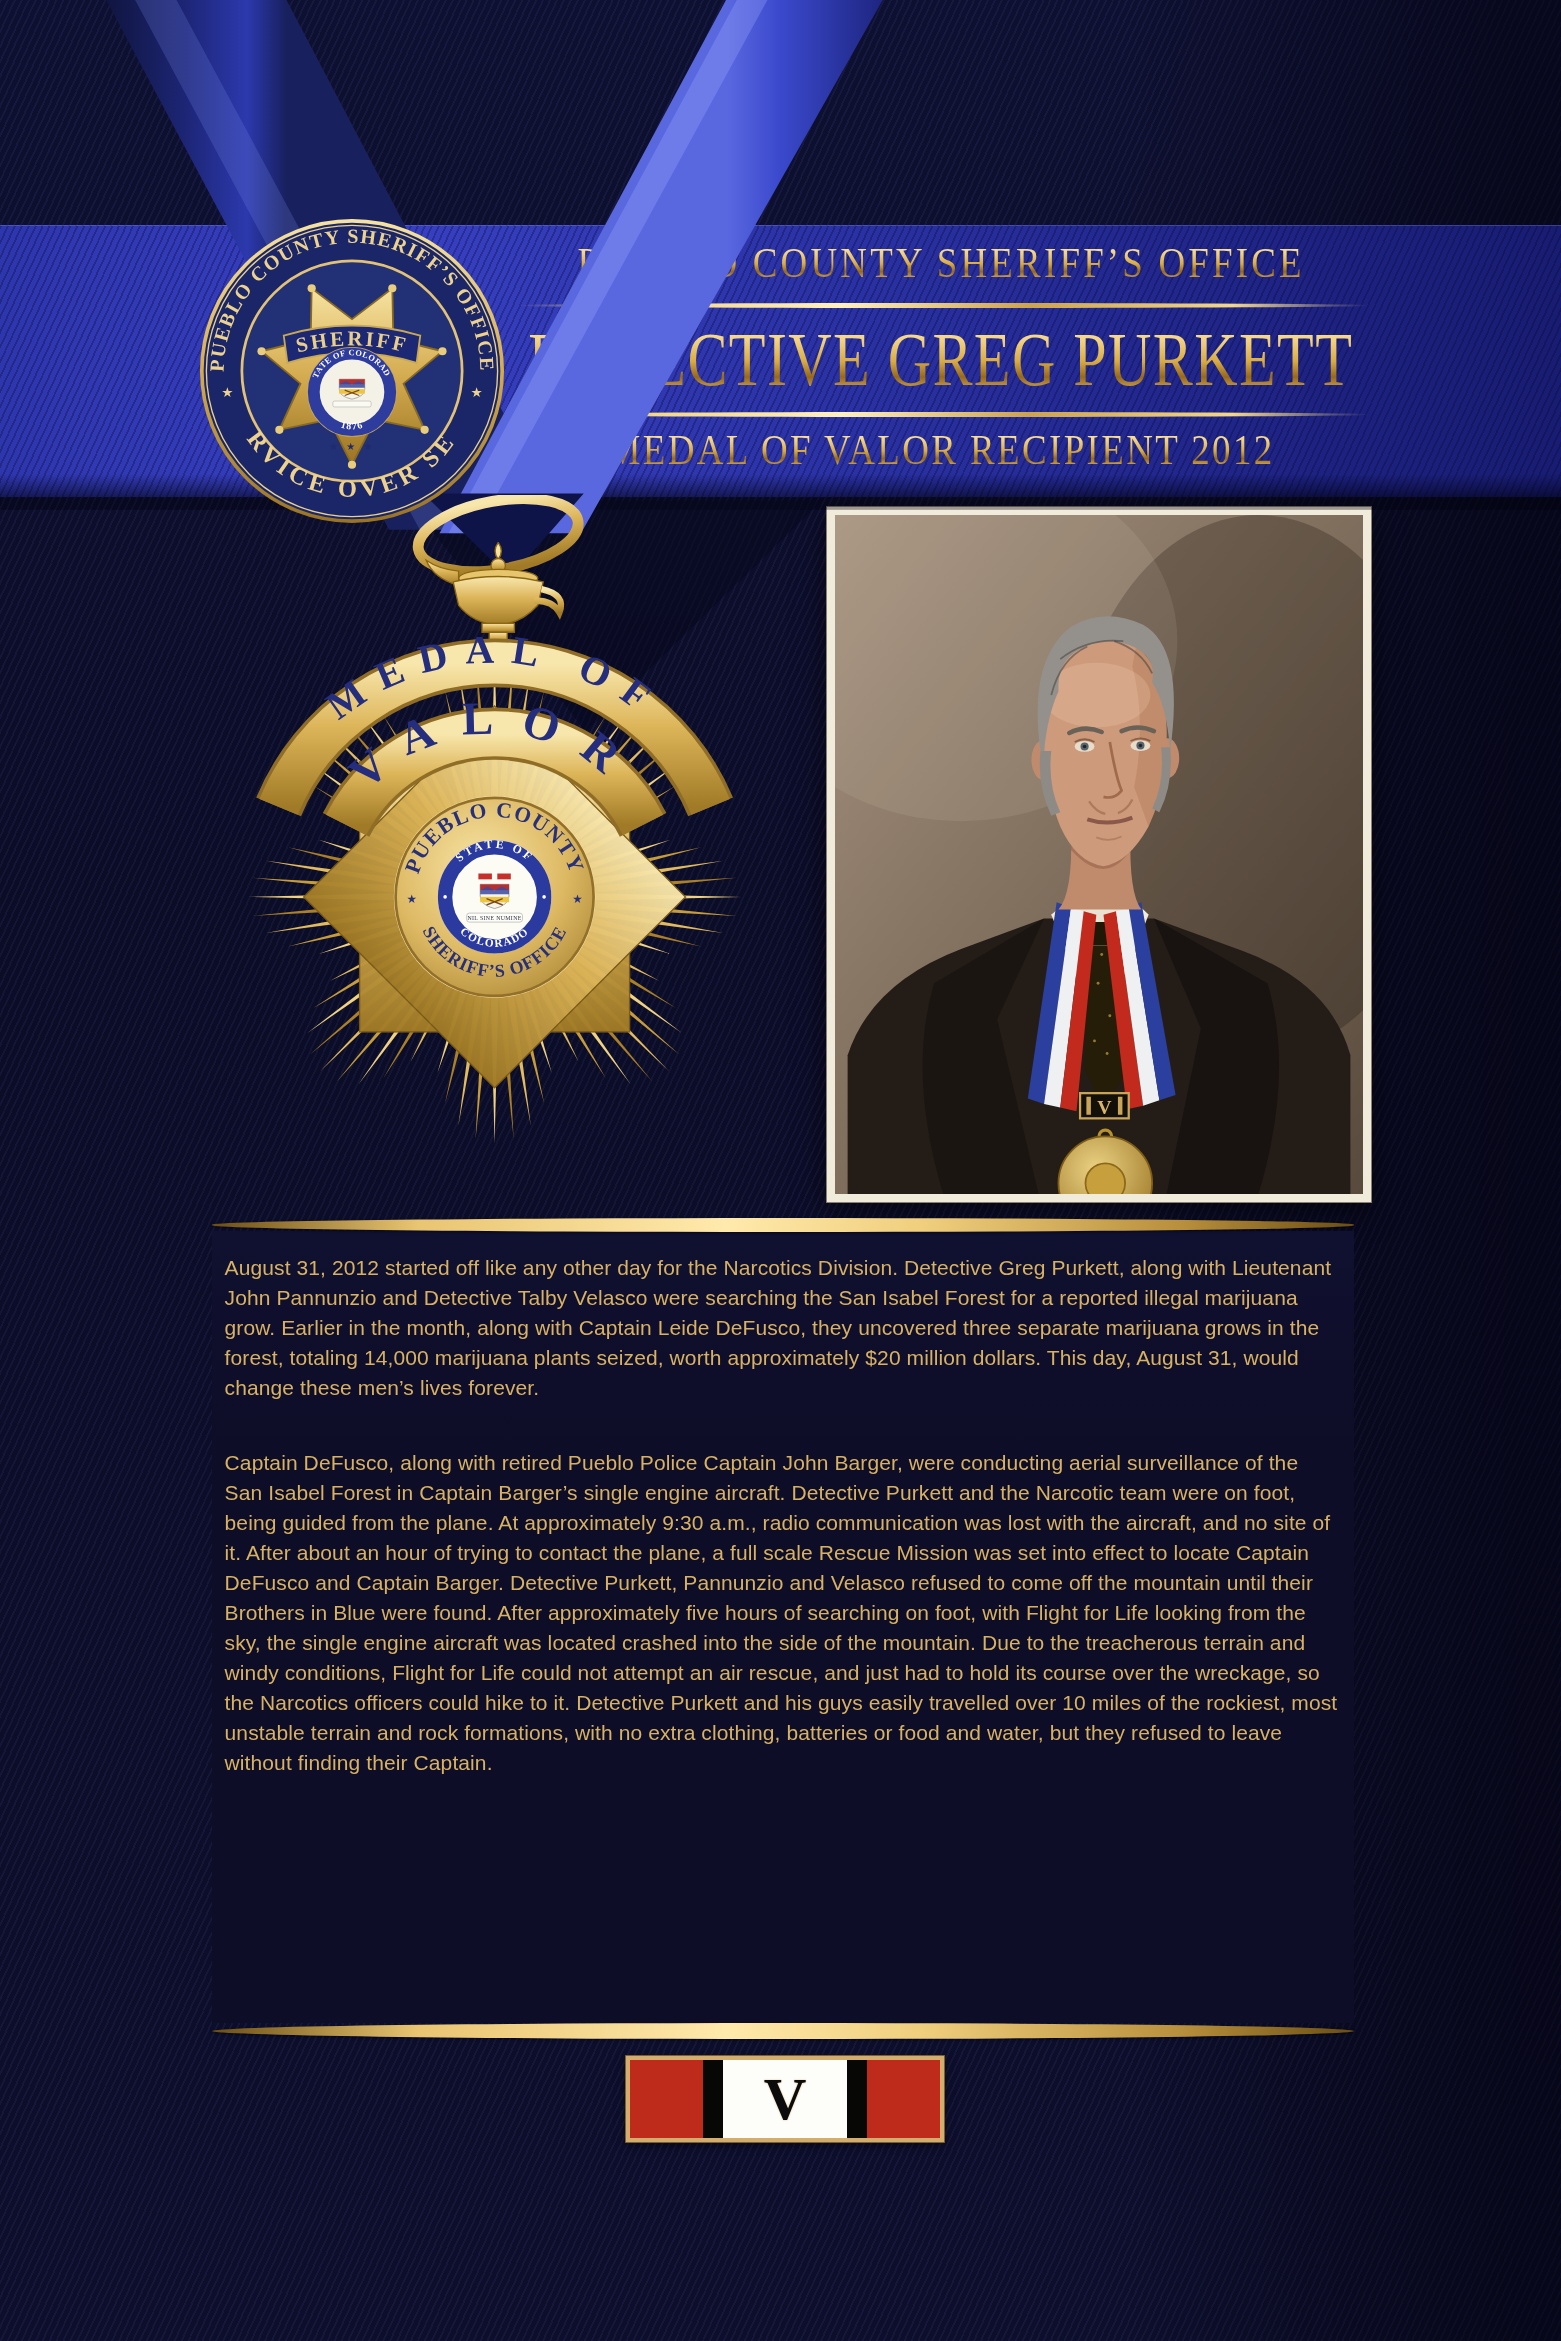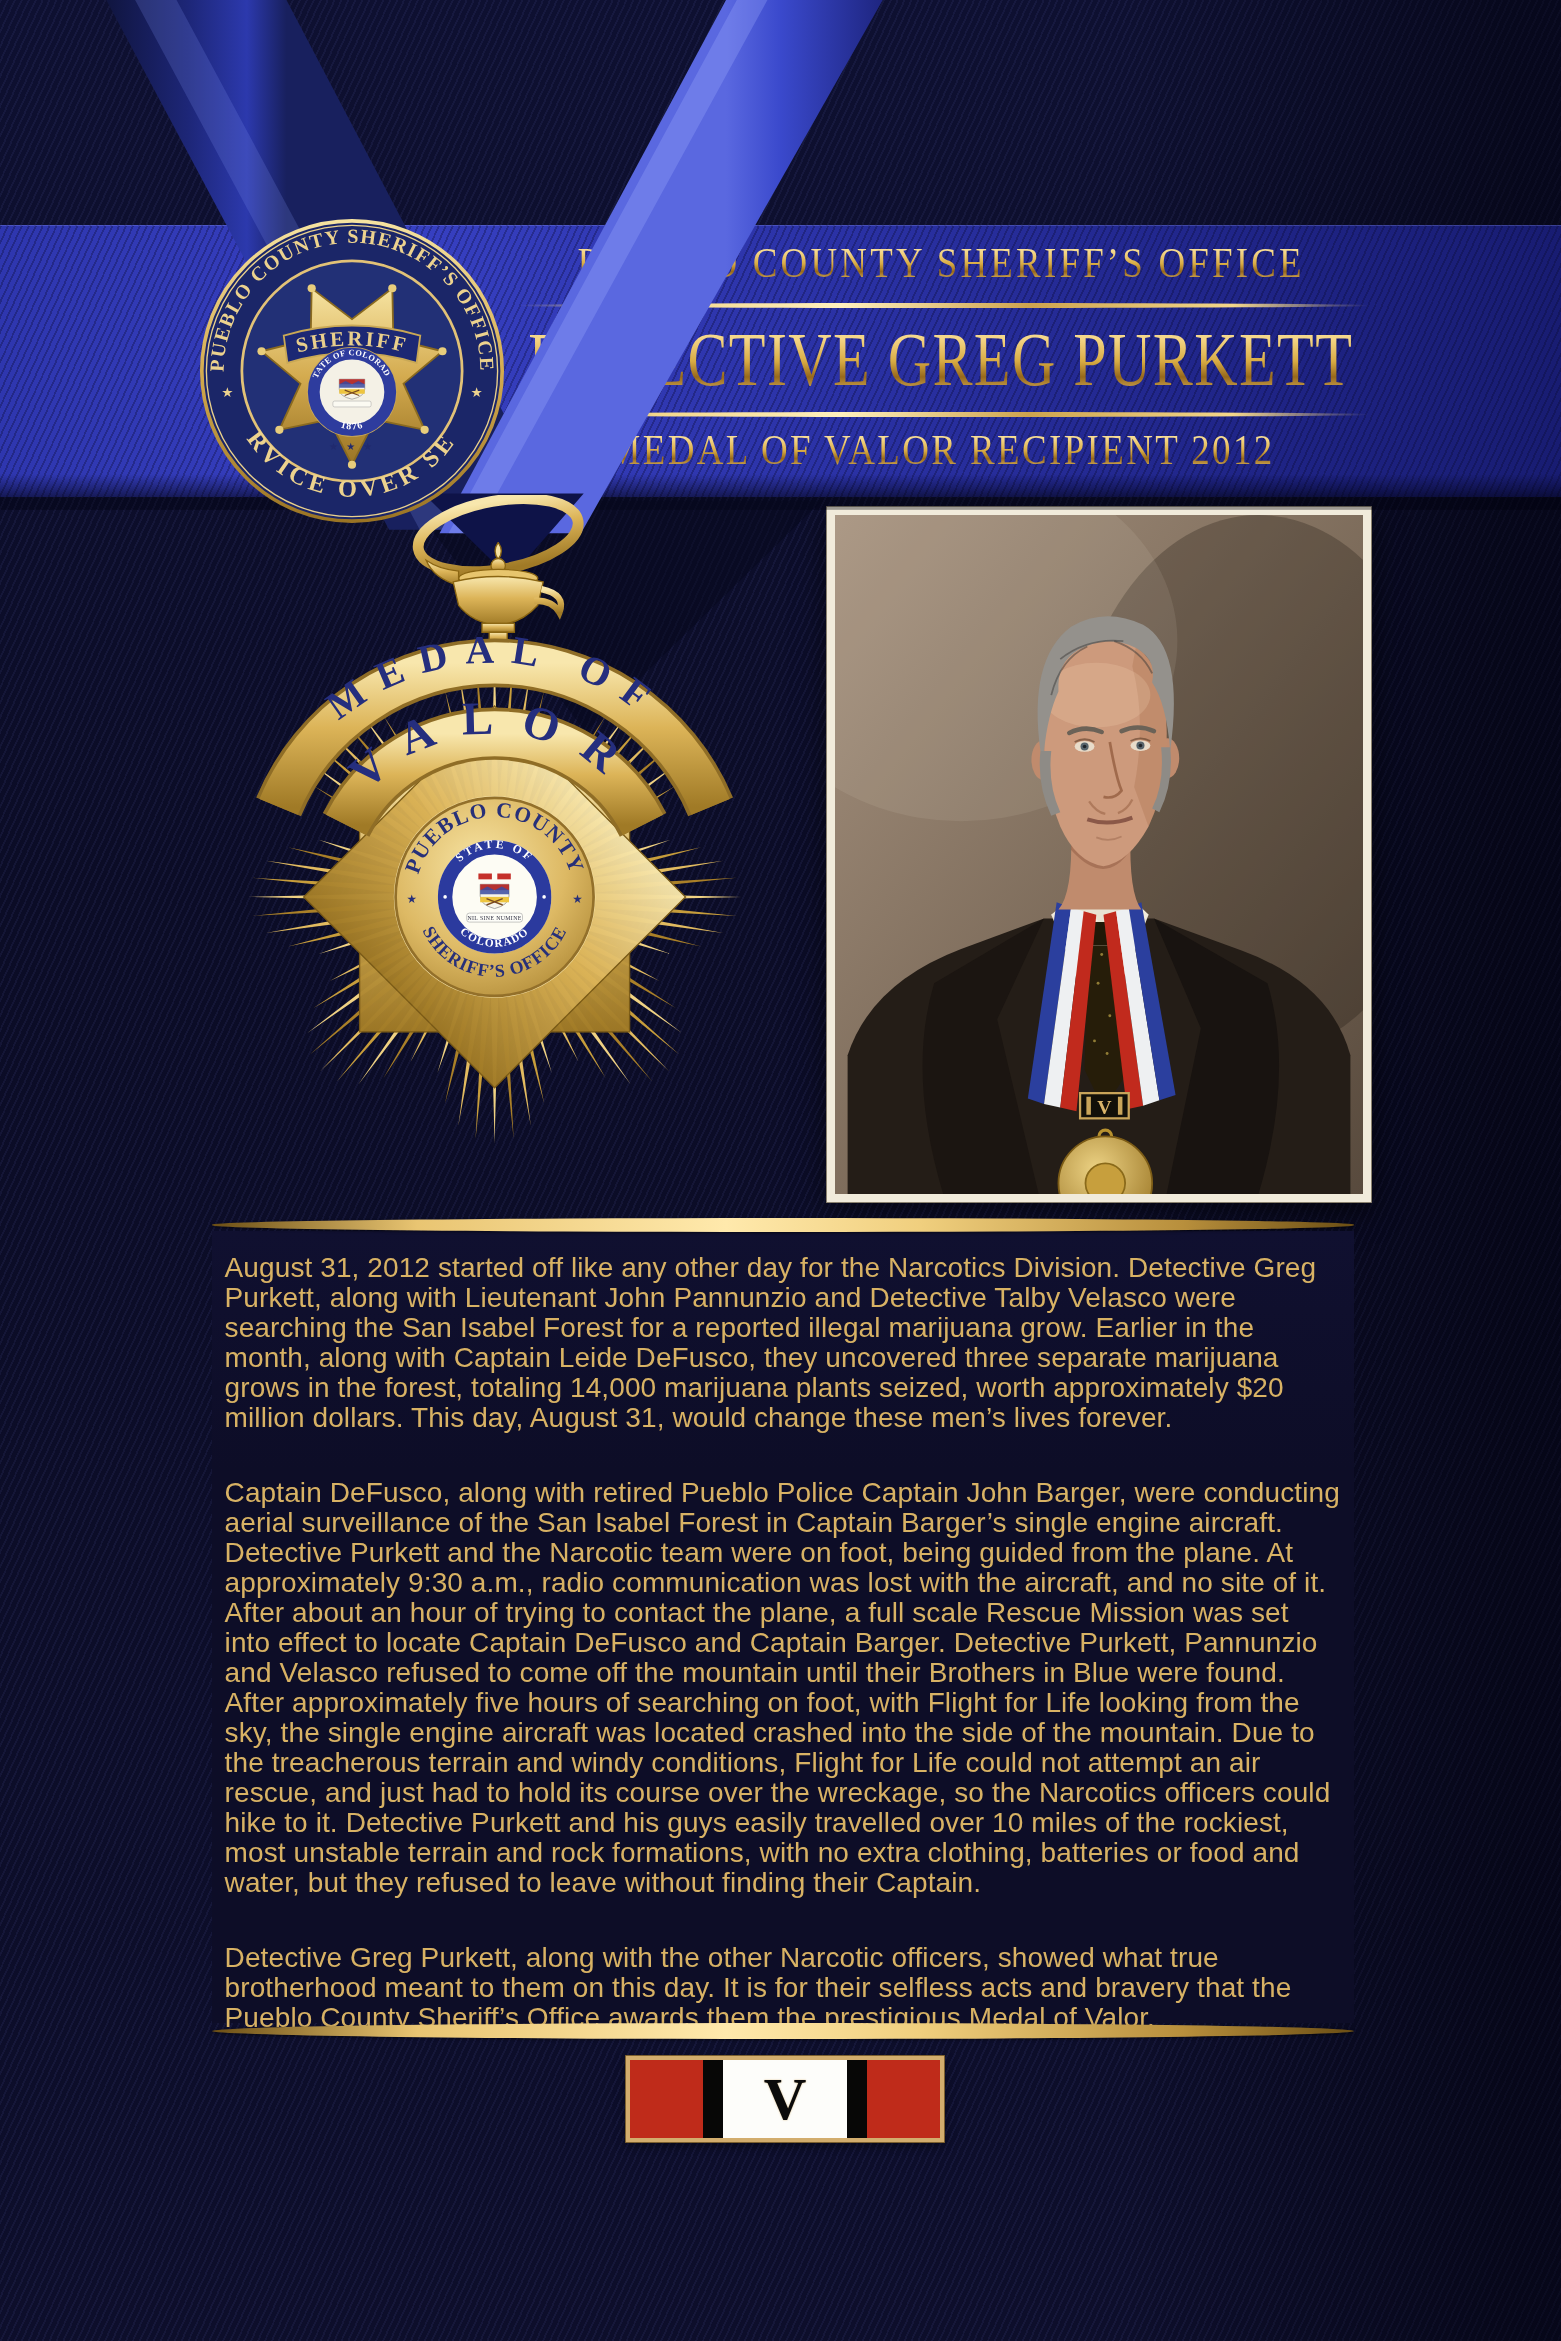--- a/index.html
+++ b/index.html
@@ -66,21 +66,21 @@
     background:#7b6a59;
   }
 
   
   .panel{
     position:absolute; left:212px; top:1231px; width:1142px; height:792px; z-index:2;
     background:linear-gradient(180deg,#101030 0%, #0d0d27 30%, #0d0d27 100%);
     padding:21.6px 12.6px 0 12.6px;
   }
   .panel p{
-    font-size:28px; line-height:30px; letter-spacing:0.1px;
+    font-size:21px; line-height:30px; letter-spacing:0.1px;
     color:#d8b264; margin:0 0 45px 0;
   }
   .taper{
     position:absolute; left:212px; width:1142px; border-radius:50%; z-index:4;
     background:linear-gradient(90deg,#6b4e14 0%, #e9c572 18%, #ffe9ac 45%, #f0cf7e 62%, #b88f3c 85%, #6b4e14 100%);
     box-shadow:0 0.9px 2.7px rgba(0,0,0,0.6);
   }
   .taper-top{ top:1218px; height:13.5px; }
   .taper-bottom{ top:2023px; height:16px; }
 
@@ -443,21 +443,20 @@
         <path d="M280 338 Q304 346 330 336" stroke="#8a5848" stroke-width="4.5" fill="none"></path>
         <path d="M290 358 Q304 364 318 357" stroke="rgba(120,70,45,0.3)" stroke-width="2" fill="none"></path>
       </g>
     </svg>
   </div>
 
   <div class="taper taper-top"></div>
   <div class="panel">
     <p>August 31, 2012 started off like any other day for the Narcotics Division. Detective Greg Purkett, along with Lieutenant John Pannunzio and Detective Talby Velasco were searching the San Isabel Forest for a reported illegal marijuana grow. Earlier in the month, along with Captain Leide DeFusco, they uncovered three separate marijuana grows in the forest, totaling 14,000 marijuana plants seized, worth approximately $20 million dollars. This day, August 31, would change these men’s lives forever.</p>
     <p>Captain DeFusco, along with retired Pueblo Police Captain John Barger, were conducting aerial surveillance of the San Isabel Forest in Captain Barger’s single engine aircraft. Detective Purkett and the Narcotic team were on foot, being guided from the plane. At approximately 9:30 a.m., radio communication was lost with the aircraft, and no site of it. After about an hour of trying to contact the plane, a full scale Rescue Mission was set into effect to locate Captain DeFusco and Captain Barger.  Detective Purkett, Pannunzio and Velasco refused to come off the mountain until their Brothers in Blue were found. After approximately five hours of searching on foot, with Flight for Life looking from the sky, the single engine aircraft was located crashed into the side of the mountain. Due to the treacherous terrain and windy conditions, Flight for Life could not attempt an air rescue, and just had to hold its course over the wreckage, so the Narcotics officers could hike to it. Detective Purkett and his guys easily travelled over 10 miles of the rockiest, most unstable terrain and rock formations, with no extra clothing, batteries or food and water, but they refused to leave without finding their Captain.</p>
-    <p>Detective Greg Purkett, along with the other Narcotic officers, showed what true brotherhood meant to them on this day. It is for their selfless acts and bravery that the Pueblo County Sheriff’s Office awards them the prestigious Medal of Valor.</p>
   </div>
   <div class="taper taper-bottom"></div>
 
   <div class="vbar">
     <div class="vb-red"></div>
     <div class="vb-black"></div>
     <div class="vb-white">
       <span class="vletter">V</span>
     </div>
     <div class="vb-black"></div>

